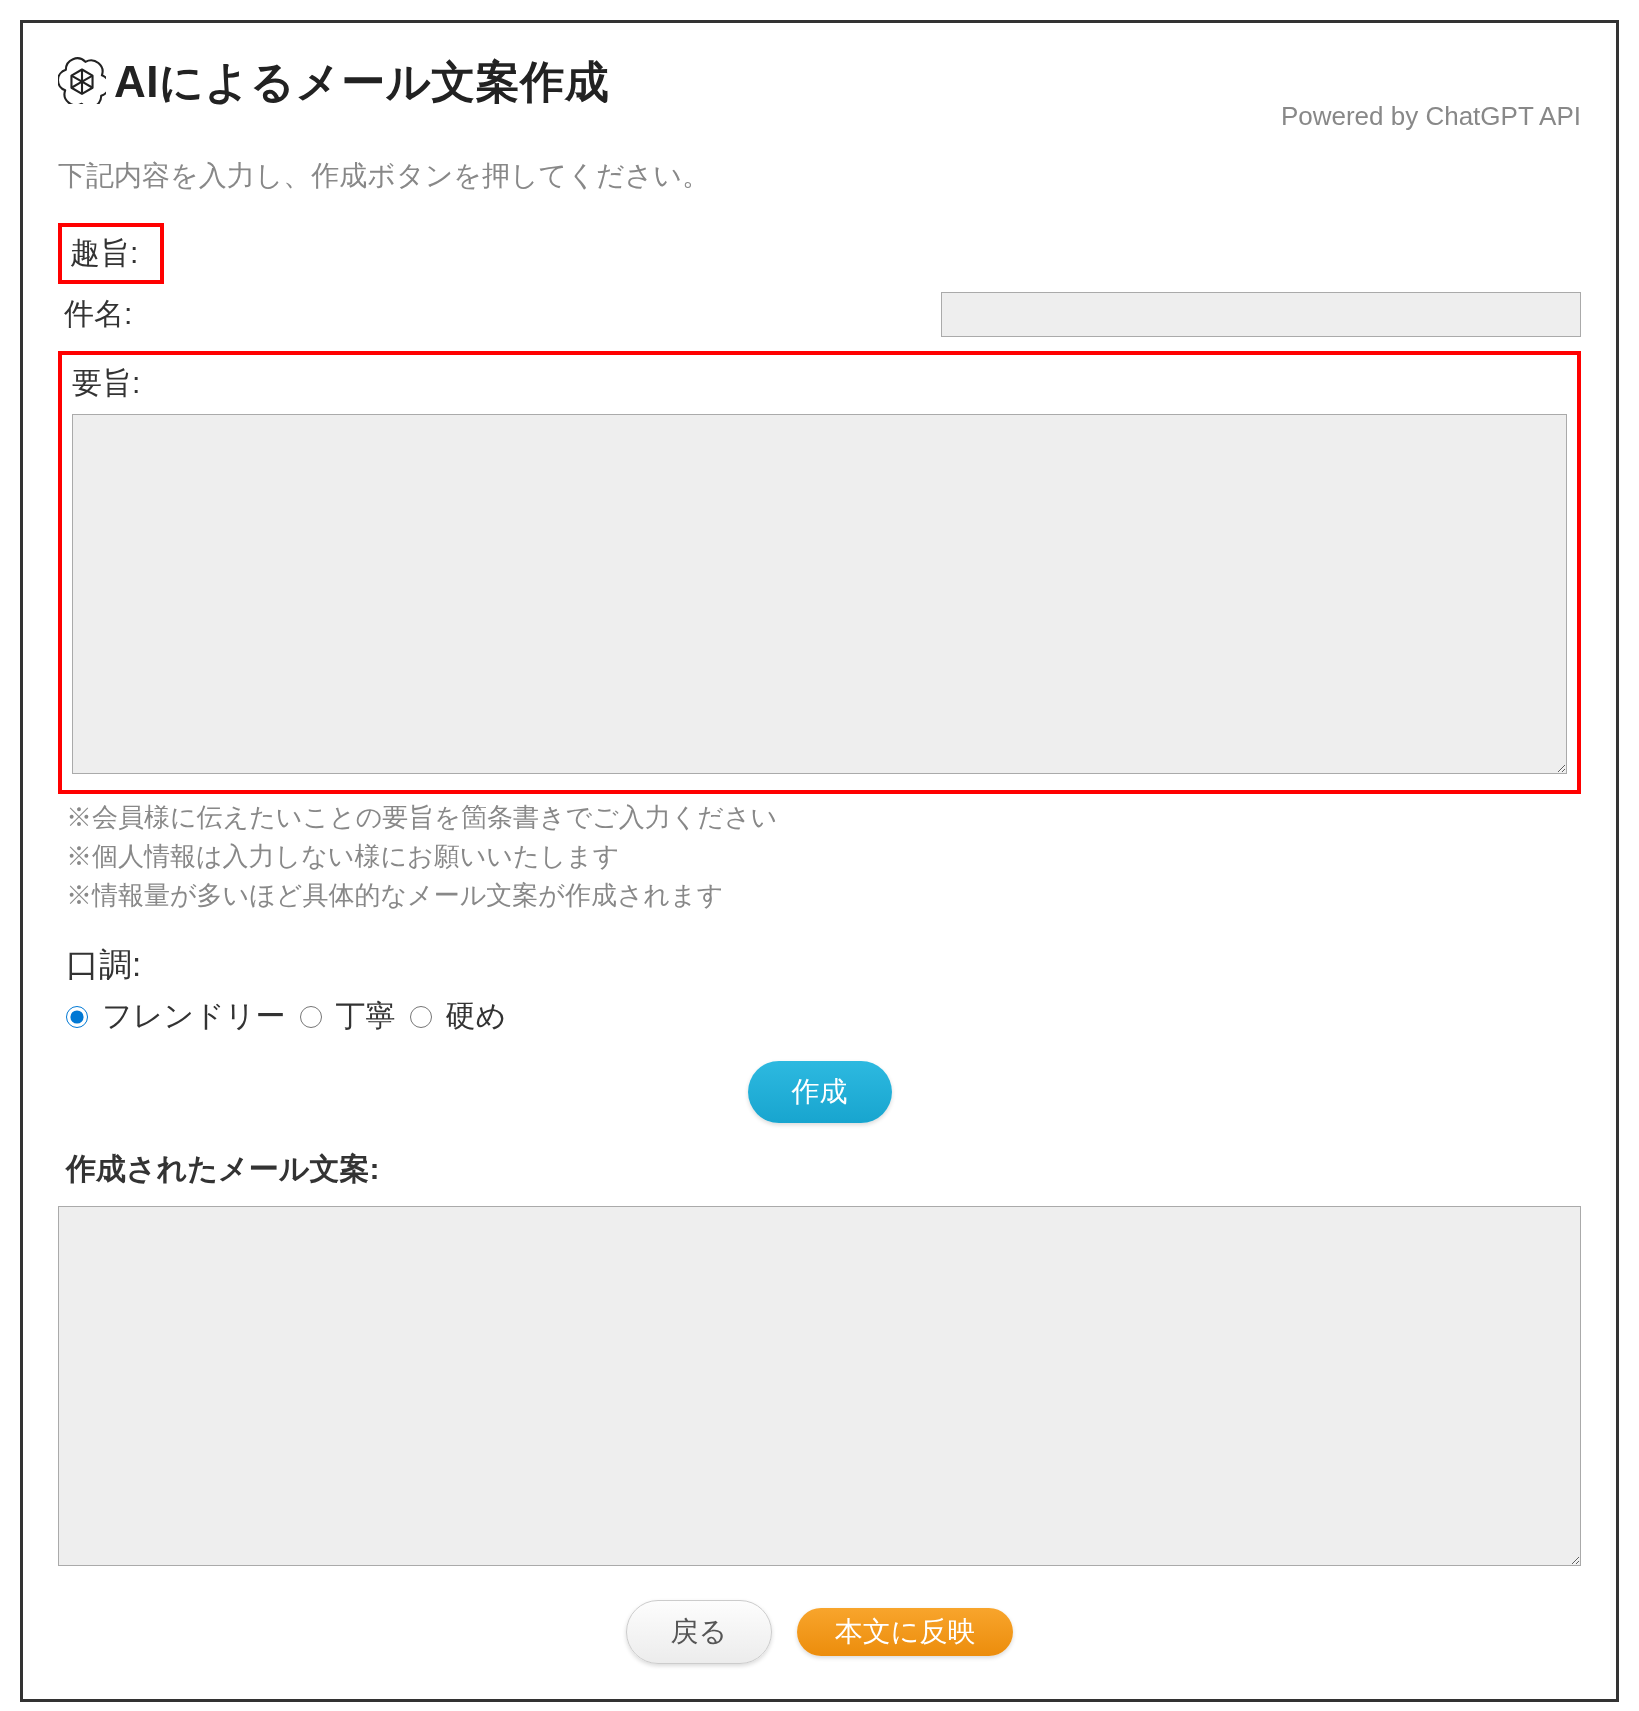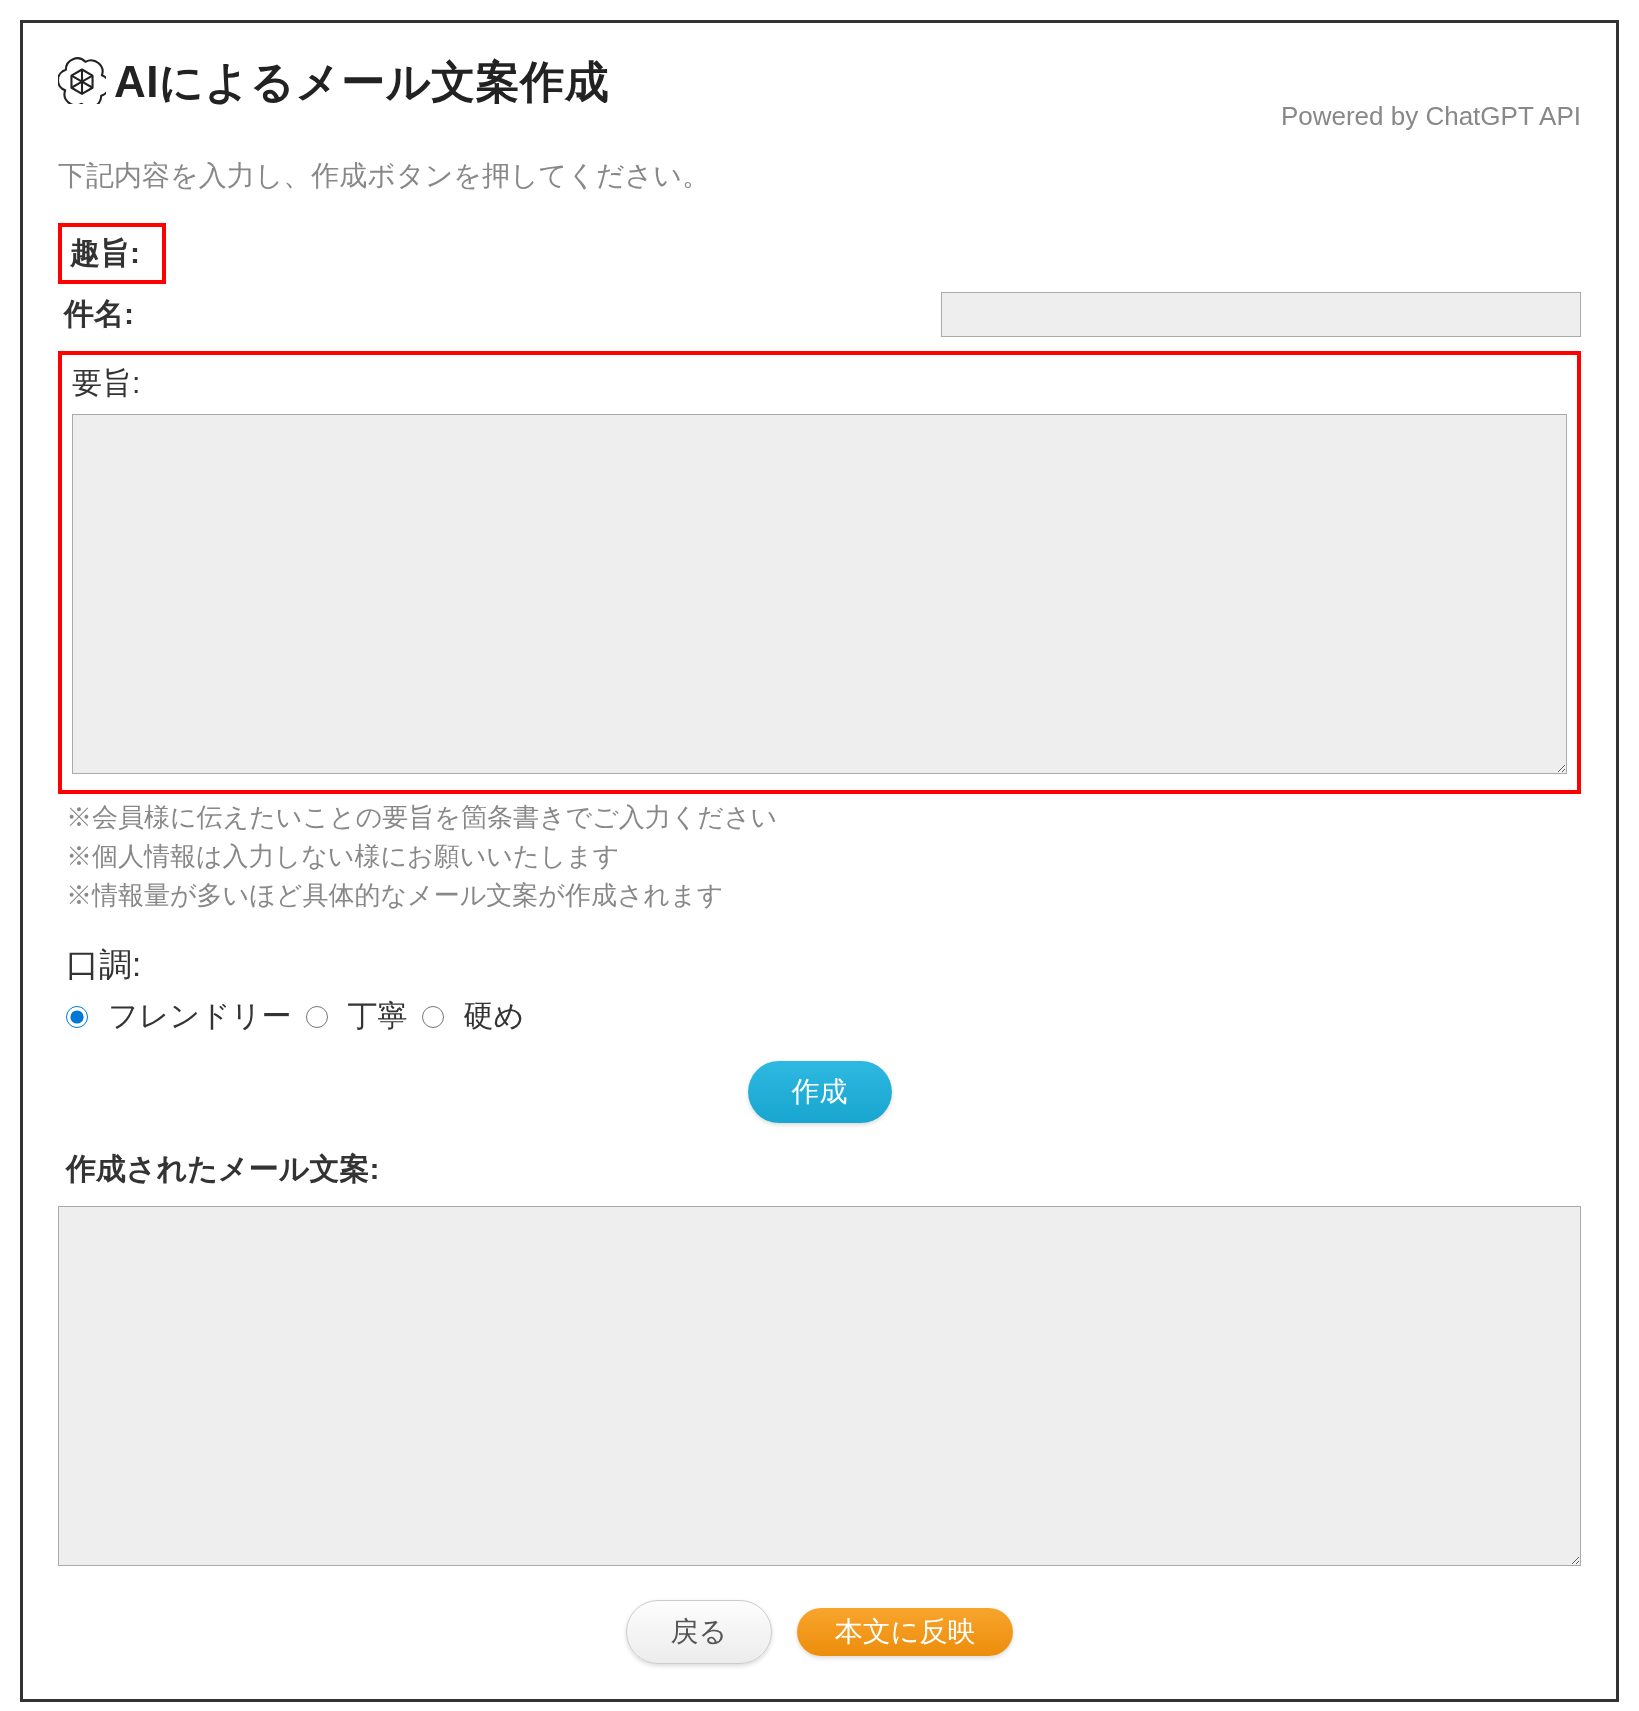--- a/index.html
+++ b/index.html
@@ -74,21 +74,20 @@
       padding: 6px 8px;
       display: inline-flex;
       margin-bottom: 8px;
     }
 
     .label {
       font-size: 30px;
       color: #333;
       margin-right: 14px;
       white-space: nowrap;
-      font-weight: bold;
     }
 
     .select-wrapper {
       position: relative;
       display: inline-block;
     }
 
     select.purpose-select {
       font-size: 26px;
       font-family: inherit;
@@ -178,21 +177,21 @@
     .radio-group {
       display: flex;
       align-items: center;
       gap: 14px;
       font-size: 30px;
     }
 
     .radio-item {
       display: flex;
       align-items: center;
-      gap: 18px;
+      gap: 12px;
     }
 
     input[type="radio"] {
       width: 22px;
       height: 22px;
       accent-color: #0078d4;
       margin-right: 2px;
     }
 
     .create-btn-row {

